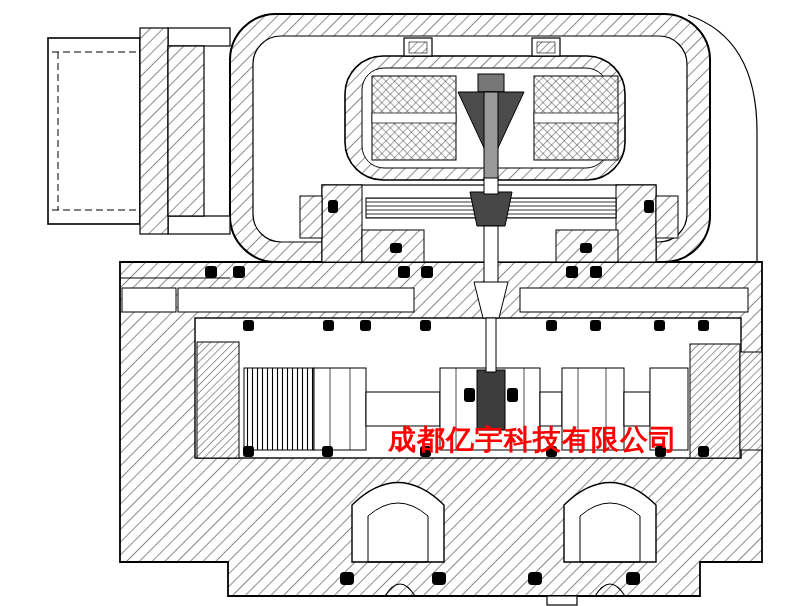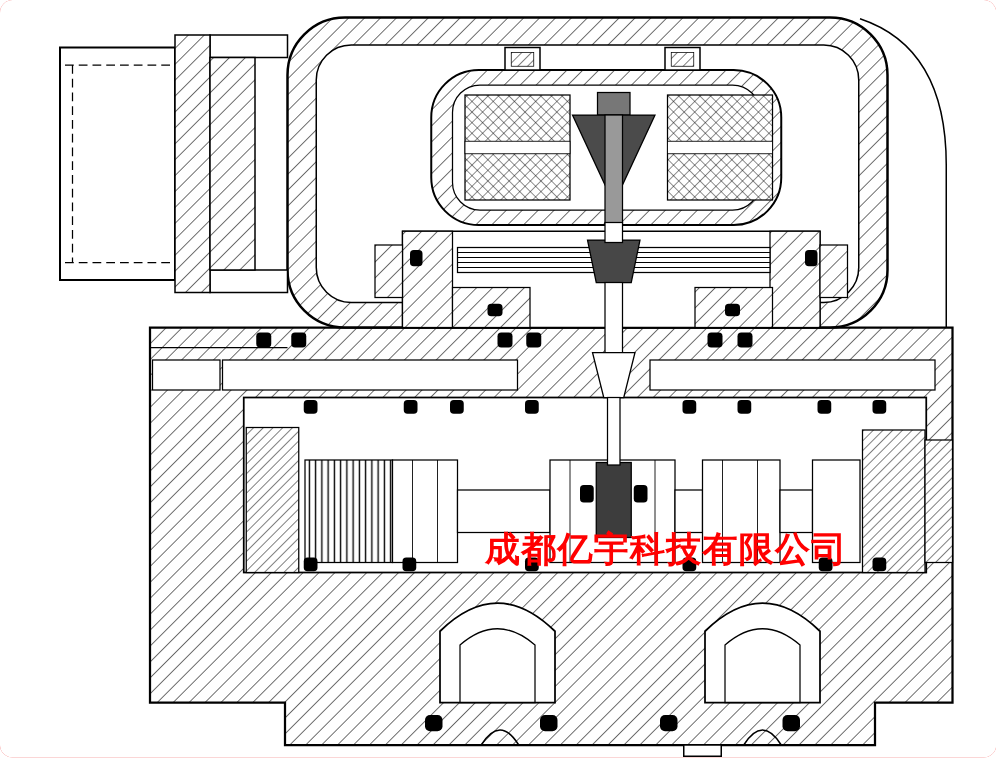--- a/index.html
+++ b/index.html
@@ -1,17 +1,17 @@
 <!DOCTYPE html>
 <html><head>
 <meta charset="utf-8">
 <style>
   html,body{margin:0;padding:0;background:#fff;}
-  .page{position:relative;width:797px;height:606px;background:#ef4444;overflow:hidden;
-        font-family:"DejaVu Sans",sans-serif;border-radius:10px;}
+  .page{position:relative;width:797px;height:606px;background:#a21caf;overflow:hidden;
+        font-family:"DejaVu Sans",sans-serif;}
   svg{display:block;}
   .wm{font-family:"DejaVu Sans",sans-serif;font-weight:bold;font-size:28px;letter-spacing:1px;}
 </style>
 </head>
 <body>
 
 <div class="page">
 <svg width="797" height="606" viewBox="0 0 797 606">
   <defs>
     <pattern id="h45" width="9" height="9" patternUnits="userSpaceOnUse" patternTransform="rotate(45)">

